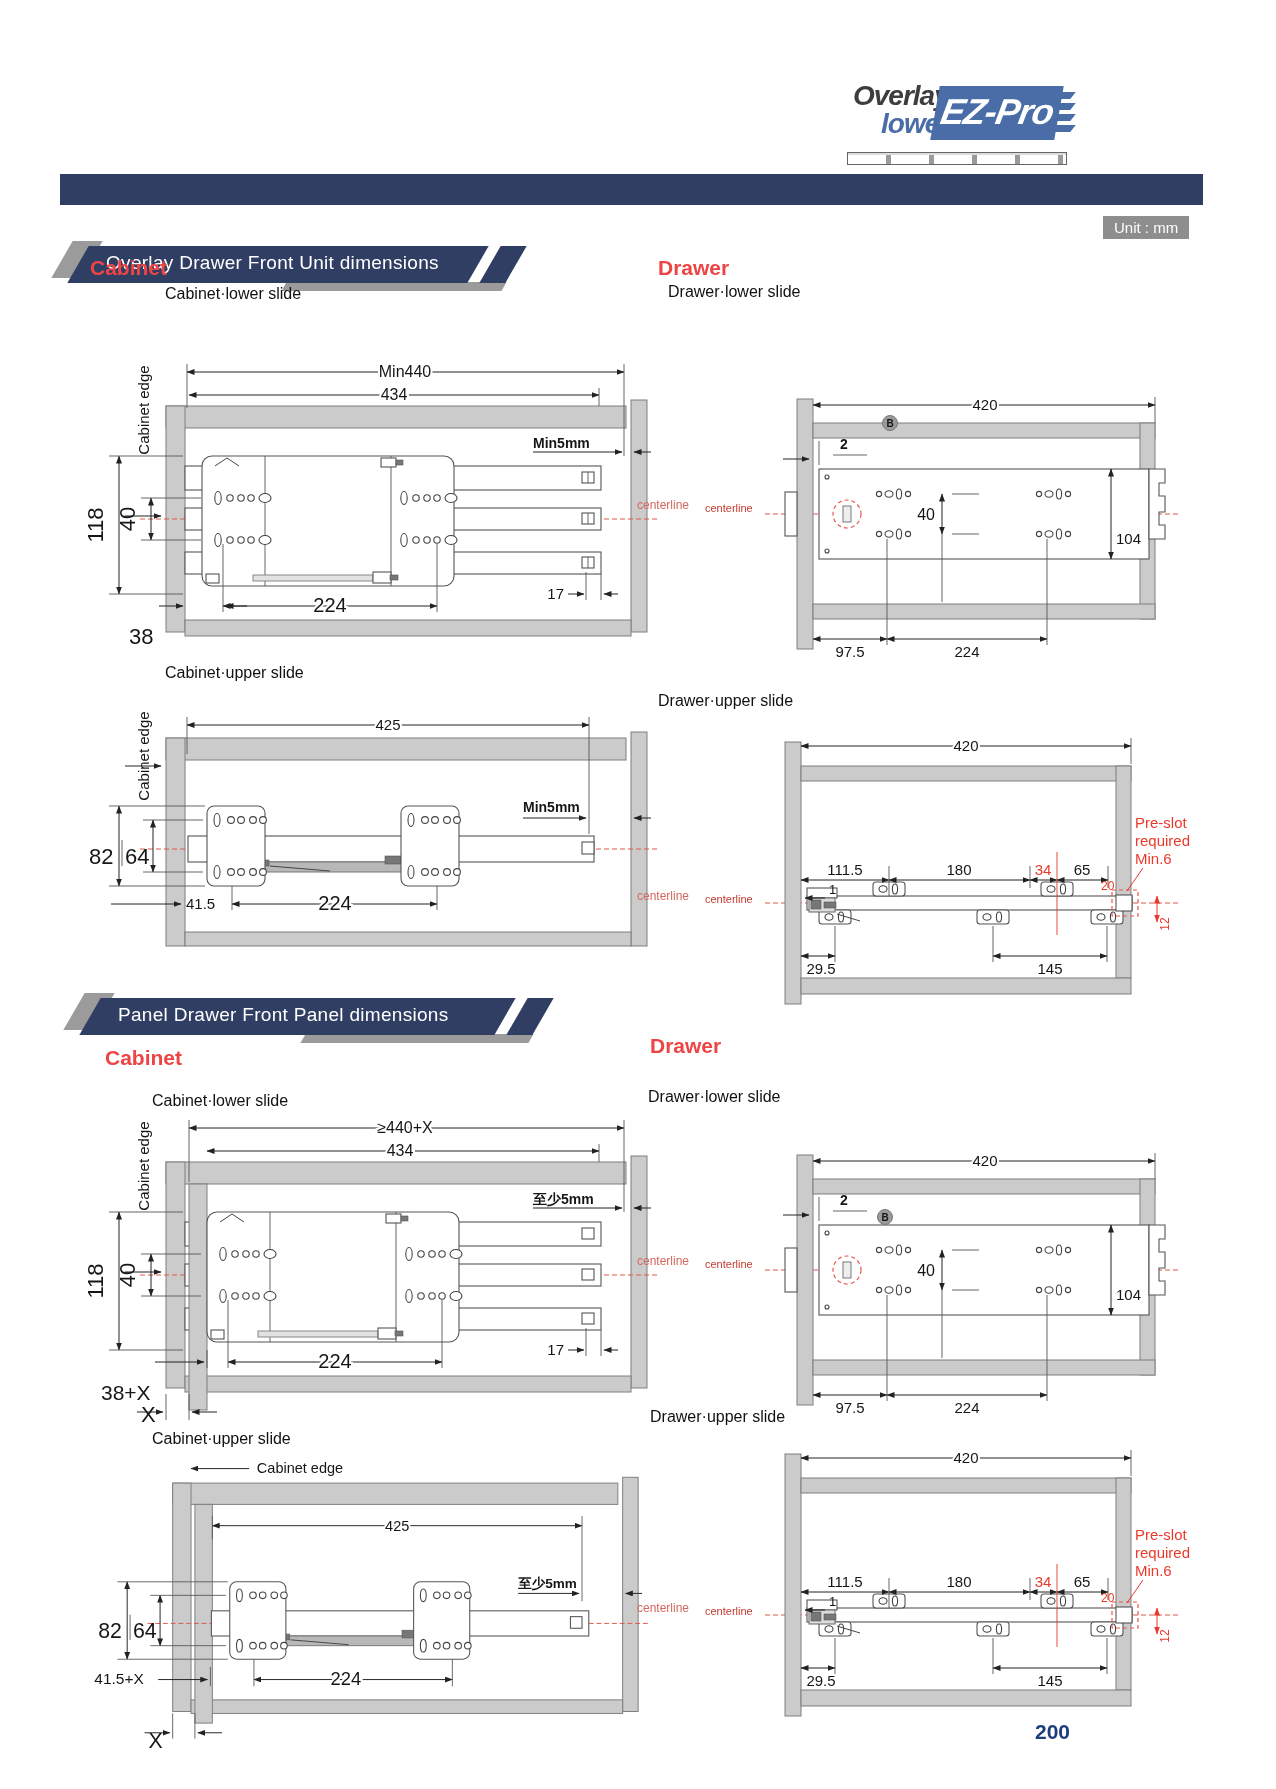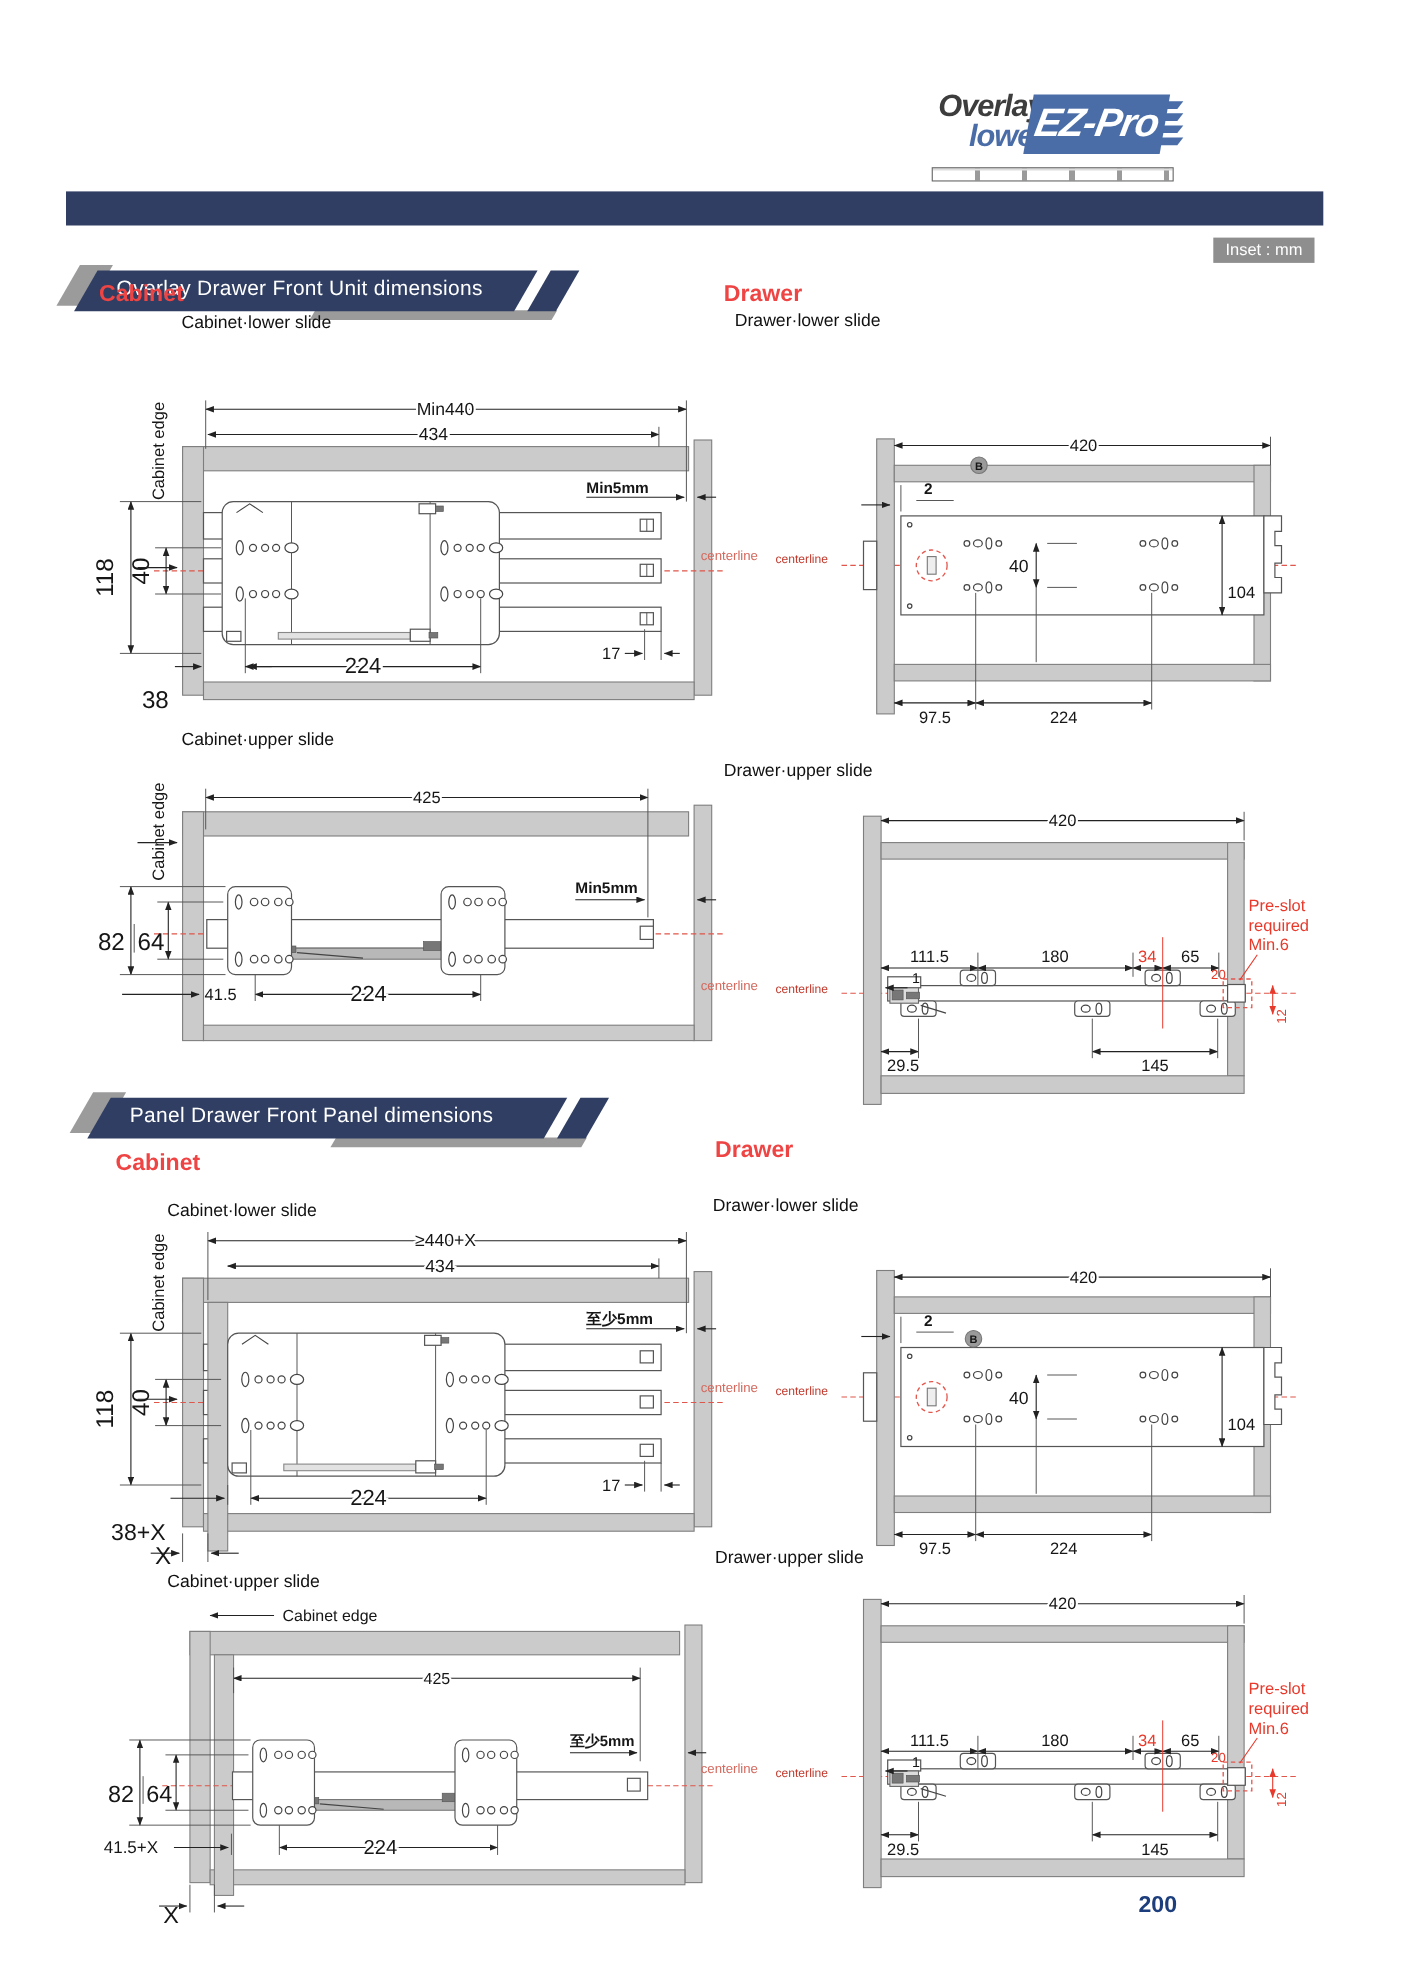--- a/index.html
+++ b/index.html
@@ -82,21 +82,21 @@
       <span></span>
     </div>
   <div class="logo-sliding">Overlay</div>
   <div class="logo-into">lower</div>
   <div class="logo-box">
       <span>EZ-Pro</span>
     </div>
   <div class="logo-rail"></div>
 </div>
 <div class="navybar"></div>
-<div class="unitbadge">Inset : mm</div>
+<div class="unitbadge">Unit : mm</div>
 
 <div class="banner" style="left:78px;top:246px;width:400px">
   <span class="b-grayL"></span>
   <span class="b-shadow"></span>
   <span class="b-navy"></span>
   <span class="b-tip"></span>
   <span class="b-label">Overlay Drawer Front Unit dimensions</span>
 </div>
 <div class="h1" style="left:90px;top:256px">Cabinet</div>
 <div class="h1" style="left:658px;top:256px">Drawer</div>

